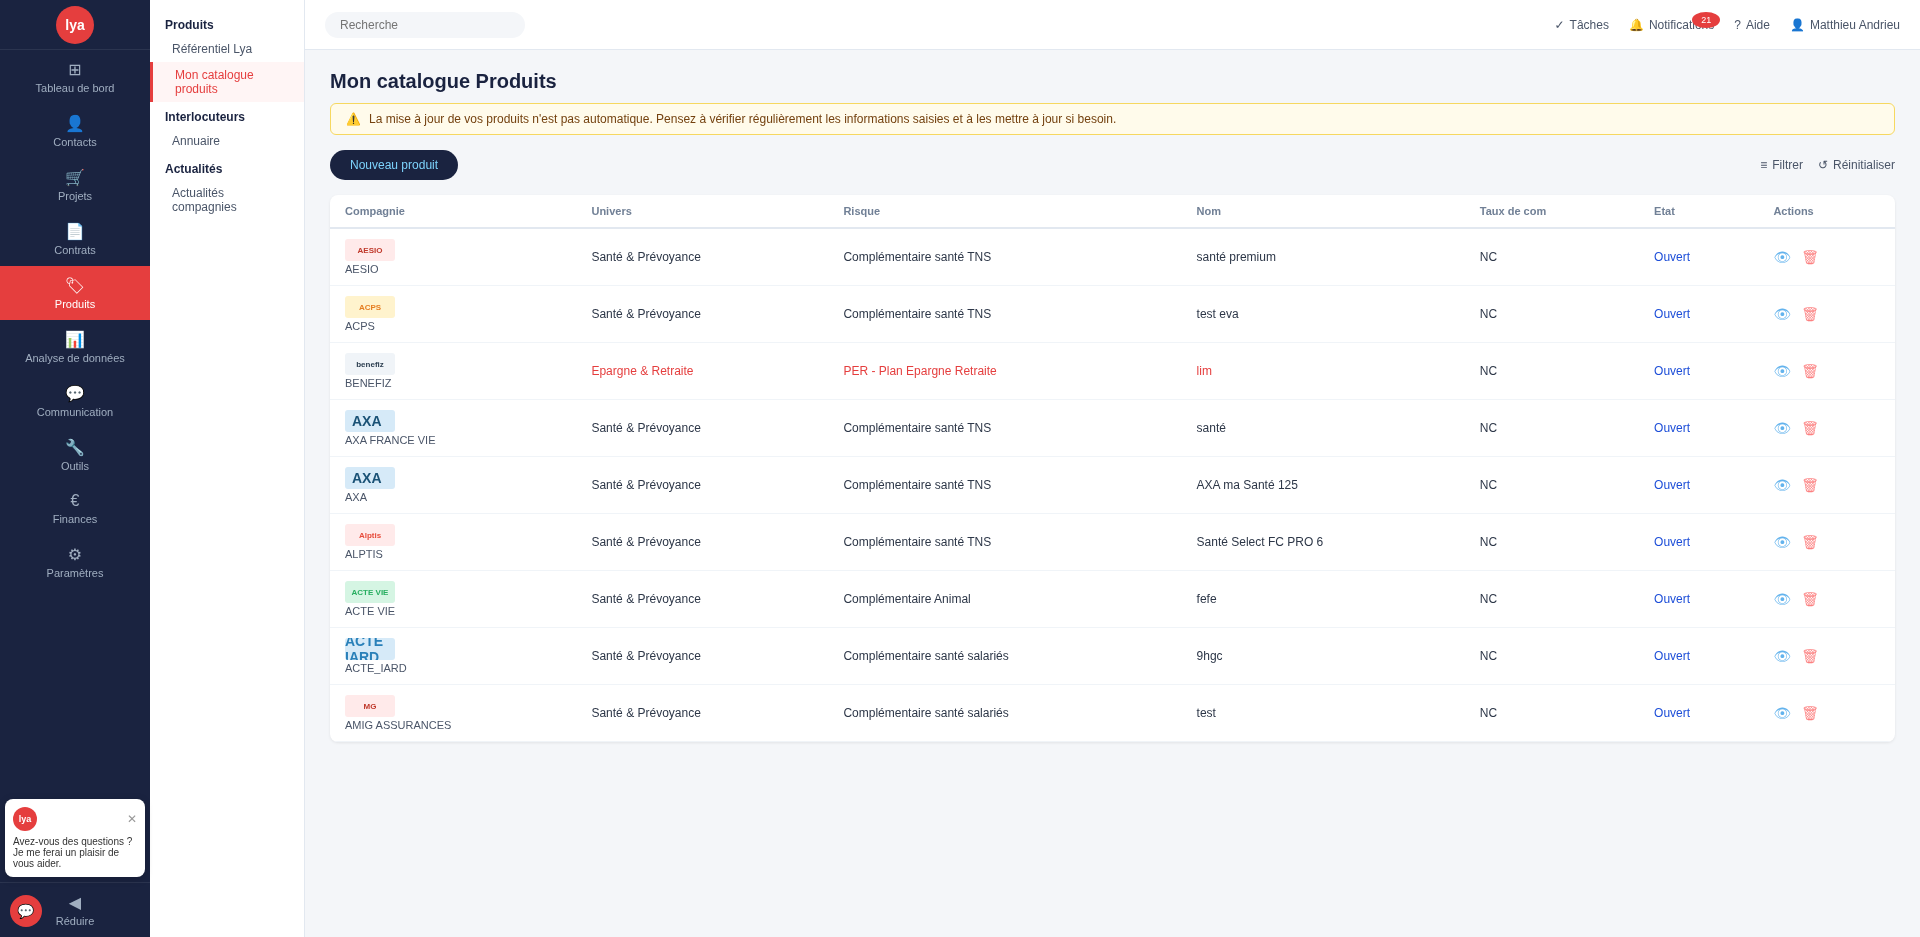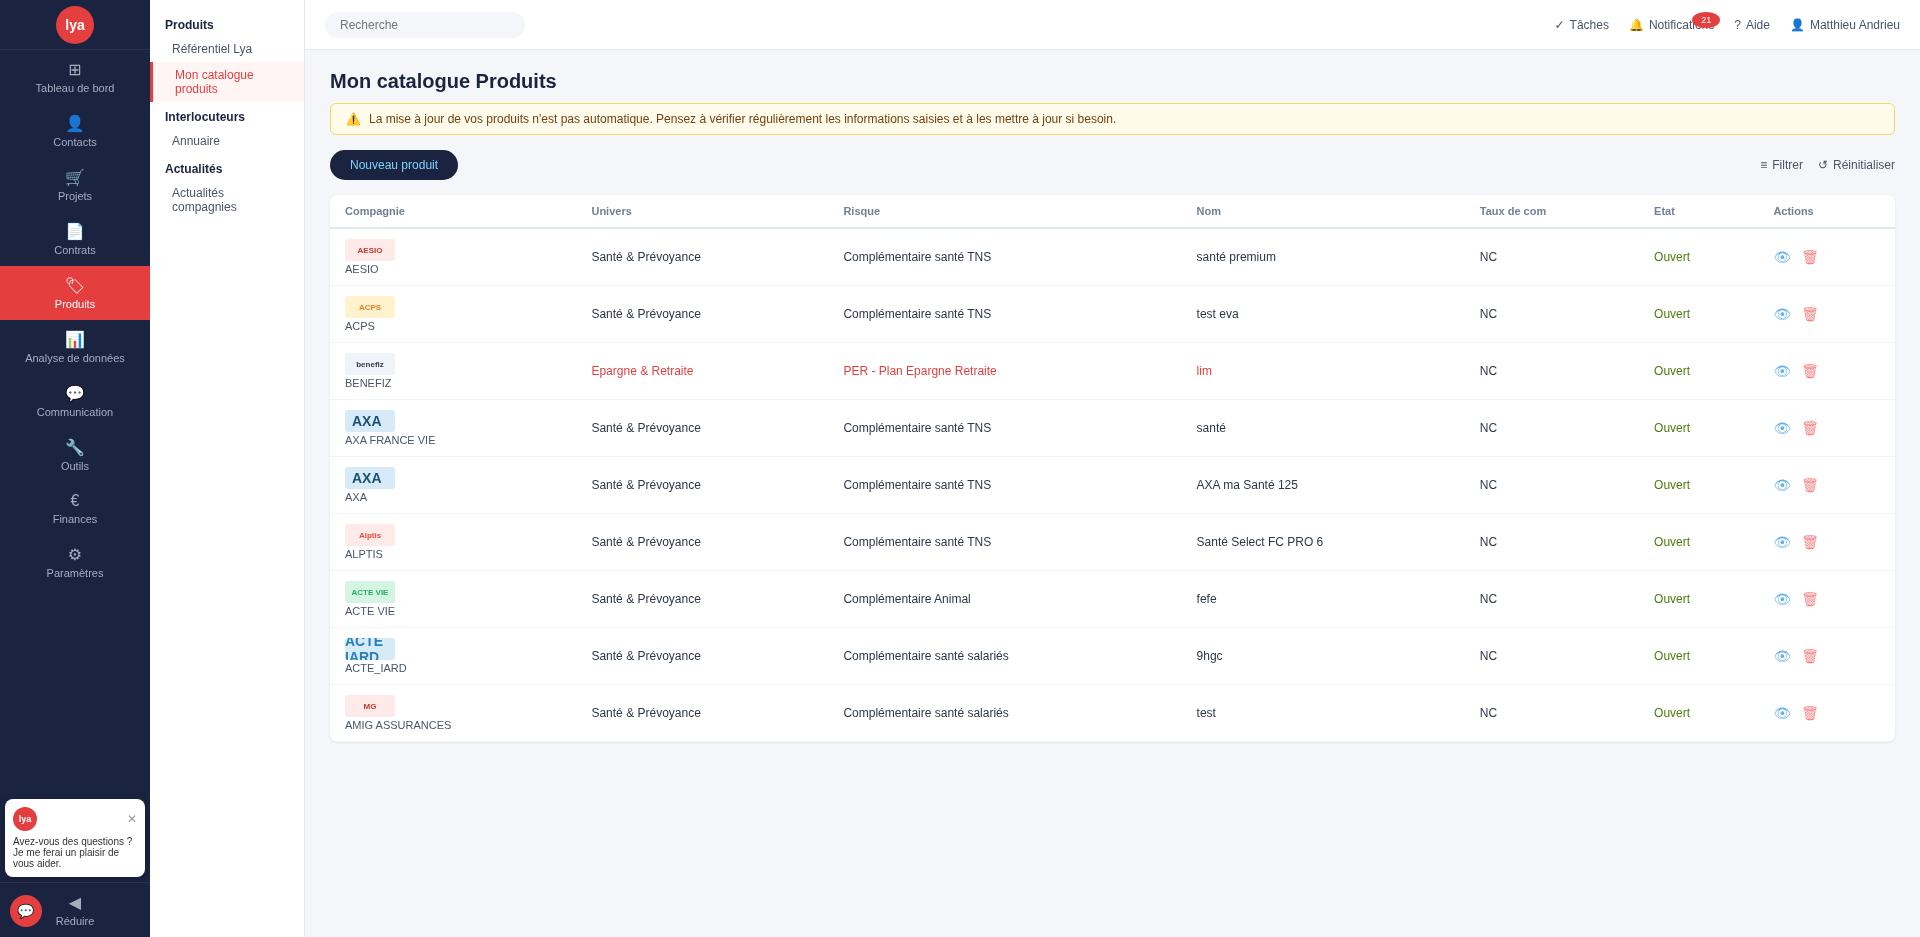--- a/index.html
+++ b/index.html
@@ -258,21 +258,21 @@
     .company-logo-placeholder {
       background: #f0f4f8;
       border-radius: 3px;
       width: 50px; height: 22px;
       display: flex; align-items: center; justify-content: center;
       font-size: 8px; font-weight: bold; color: #555;
       overflow: hidden;
     }
     .company-name { font-size: 11px; color: #4a5568; font-weight: 500; }
     .link-text { color: #e53e3e; }
-    .status-open { color: #4d7c0f; }
+    .status-open { color: #1d4ed8; }
     .action-icons { display: flex; gap: 10px; align-items: center; }
     .action-eye { color: #63b3ed; cursor: pointer; font-size: 14px; }
     .action-delete { color: #fc8181; cursor: pointer; font-size: 14px; }
 
     ::-webkit-scrollbar { width: 4px; }
     ::-webkit-scrollbar-track { background: #f0f4f8; }
     ::-webkit-scrollbar-thumb { background: #cbd5e0; border-radius: 2px; }
   </style>
 </head>
 <body>

